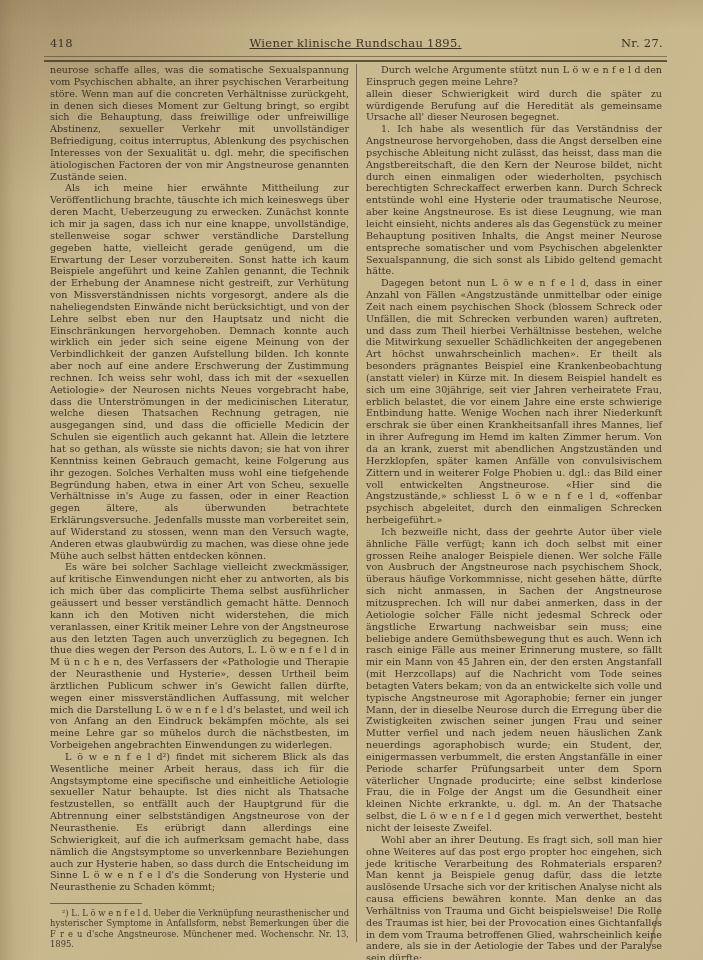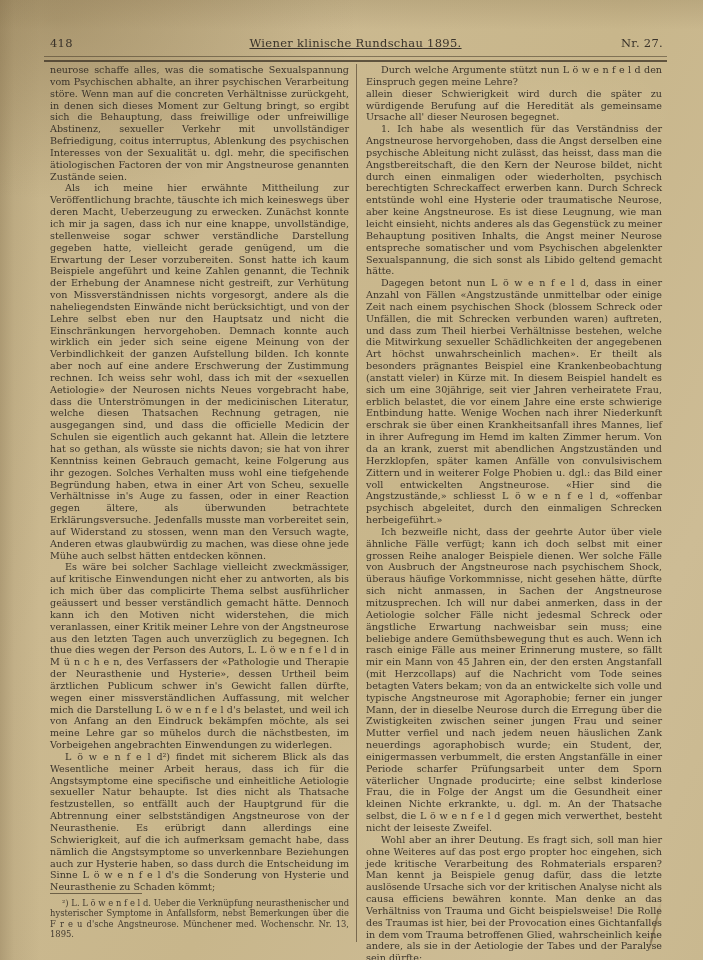--- a/index.html
+++ b/index.html
@@ -61,21 +61,21 @@
   .para {
     margin: 0;
     font-size: 9.6px;
     line-height: 11.85px;
     text-align: justify;
     text-justify: inter-word;
     color: #3b342b;
   }
   .para.indent { text-indent: 15px; }
 
-  .footnote-block { }
+  .footnote-block { margin-top: 10px; }
   .footnote-rule {
     width: 92px;
     border-top: 1px solid rgba(70,58,42,0.7);
     margin: 0 0 4px 0;
   }
   .footnote {
     margin: 0;
     font-size: 8.4px;
     line-height: 10.3px;
     text-align: justify;

